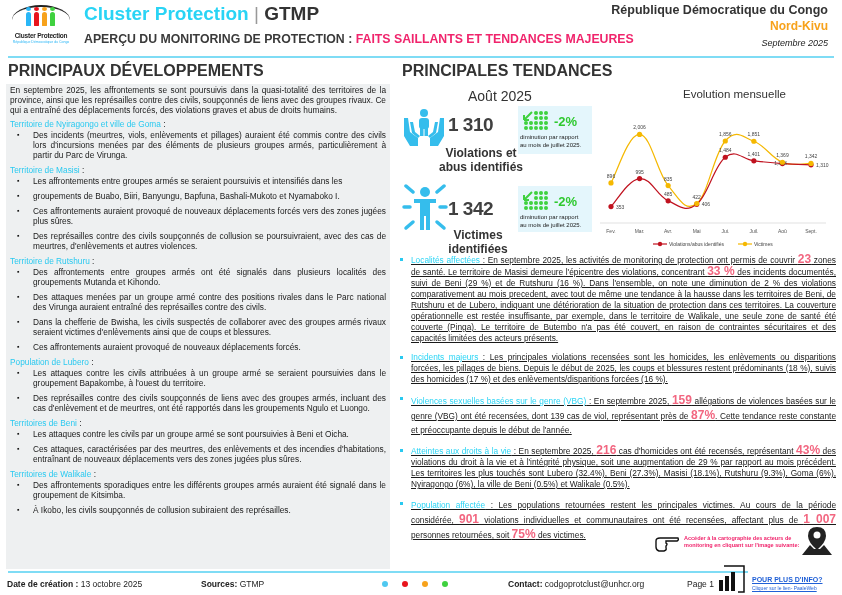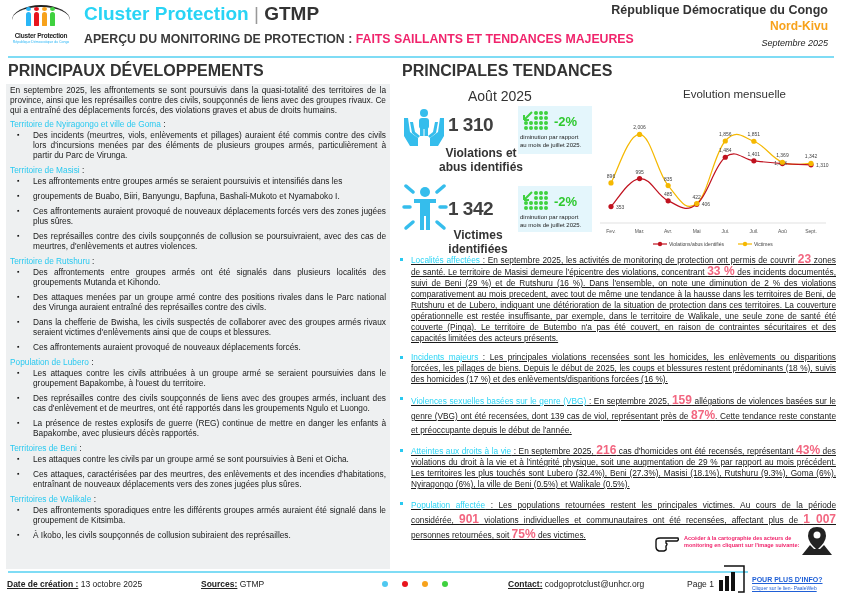--- a/index.html
+++ b/index.html
@@ -58,21 +58,21 @@
   .bullets .k { color: #29d4f5; }
   .bullets .hl { color: #f26680; font-size: 12px; font-weight: bold; }
   .bullets .lh { line-height: 14px; }
 
   .carto { position: absolute; left: 654px; top: 529px; width: 188px; height: 30px; }
   .carto .txt { position: absolute; left: 30px; top: 6px; font-size: 5.5px; line-height: 7px; color: #f0246c; font-weight: bold; }
 
   
   .ftr-line { position: absolute; left: 8px; top: 571px; width: 740px; height: 2px; background: #7fdcf5; }
   .footer { position: absolute; left: 0; top: 576px; width: 842px; height: 19px; font-size: 8.5px; color: #222; }
-  .footer b { font-weight: bold; text-decoration: underline; }
+  .footer b { font-weight: bold; }
   .f-date { position: absolute; left: 7px; top: 3px; }
   .f-src { position: absolute; left: 201px; top: 3px; }
   .f-dots { position: absolute; left: 382px; top: 5px; display: flex; gap: 14px; }
   .f-dots span { width: 6px; height: 6px; border-radius: 50%; display: inline-block; }
   .f-contact { position: absolute; left: 508px; top: 3px; }
   .f-page { position: absolute; left: 687px; top: 3px; }
   .f-pbi { position: absolute; left: 716px; top: -12px; }
   .f-more { position: absolute; left: 752px; top: 0px; font-size: 7px; font-weight: bold; color: #1f5fd6; text-decoration: underline; }
   .f-more2 { position: absolute; left: 752px; top: 9px; font-size: 5px; color: #1f5fd6; text-decoration: underline; }
 </style>
@@ -131,21 +131,20 @@
       <li>Des affrontements entre groupes armés ont été signalés dans plusieurs localités des groupements Mutanda et Kihondo.</li>
       <li>Des attaques menées par un groupe armé contre des positions rivales dans le Parc national des Virunga auraient entraîné des représailles contre des civils.</li>
       <li>Dans la chefferie de Bwisha, les civils suspectés de collaborer avec des groupes armés rivaux seraient victimes d'enlèvements ainsi que de coups et blessures.</li>
       <li>Ces affrontements auraient provoqué de nouveaux déplacements forcés.</li>
     </ul>
 
     <div class="terr"><span>Population de Lubero</span> <span class="colon">:</span></div>
     <ul class="bl">
       <li>Les attaques contre les civils attribuées à un groupe armé se seraient poursuivies dans le groupement Bapakombe, à l'ouest du territoire.</li>
       <li>Des représailles contre des civils soupçonnés de liens avec des groupes armés, incluant des cas d'enlèvement et de meurtres, ont été rapportés dans les groupements Ngulo et Luongo.</li>
-      <li>La présence de restes explosifs de guerre (REG) continue de mettre en danger les enfants à Bapakombe, avec plusieurs décès rapportés.</li>
     </ul>
 
     <div class="terr"><span>Territoires de Beni</span> <span class="colon">:</span></div>
     <ul class="bl">
       <li>Les attaques contre les civils par un groupe armé se sont poursuivies à Beni et Oicha.</li>
       <li>Ces attaques, caractérisées par des meurtres, des enlèvements et des incendies d'habitations, entraînant de nouveaux déplacements vers des zones jugées plus sûres.</li>
     </ul>
 
     <div class="terr"><span>Territoires de Walikale</span> <span class="colon">:</span></div>
     <ul class="bl">

